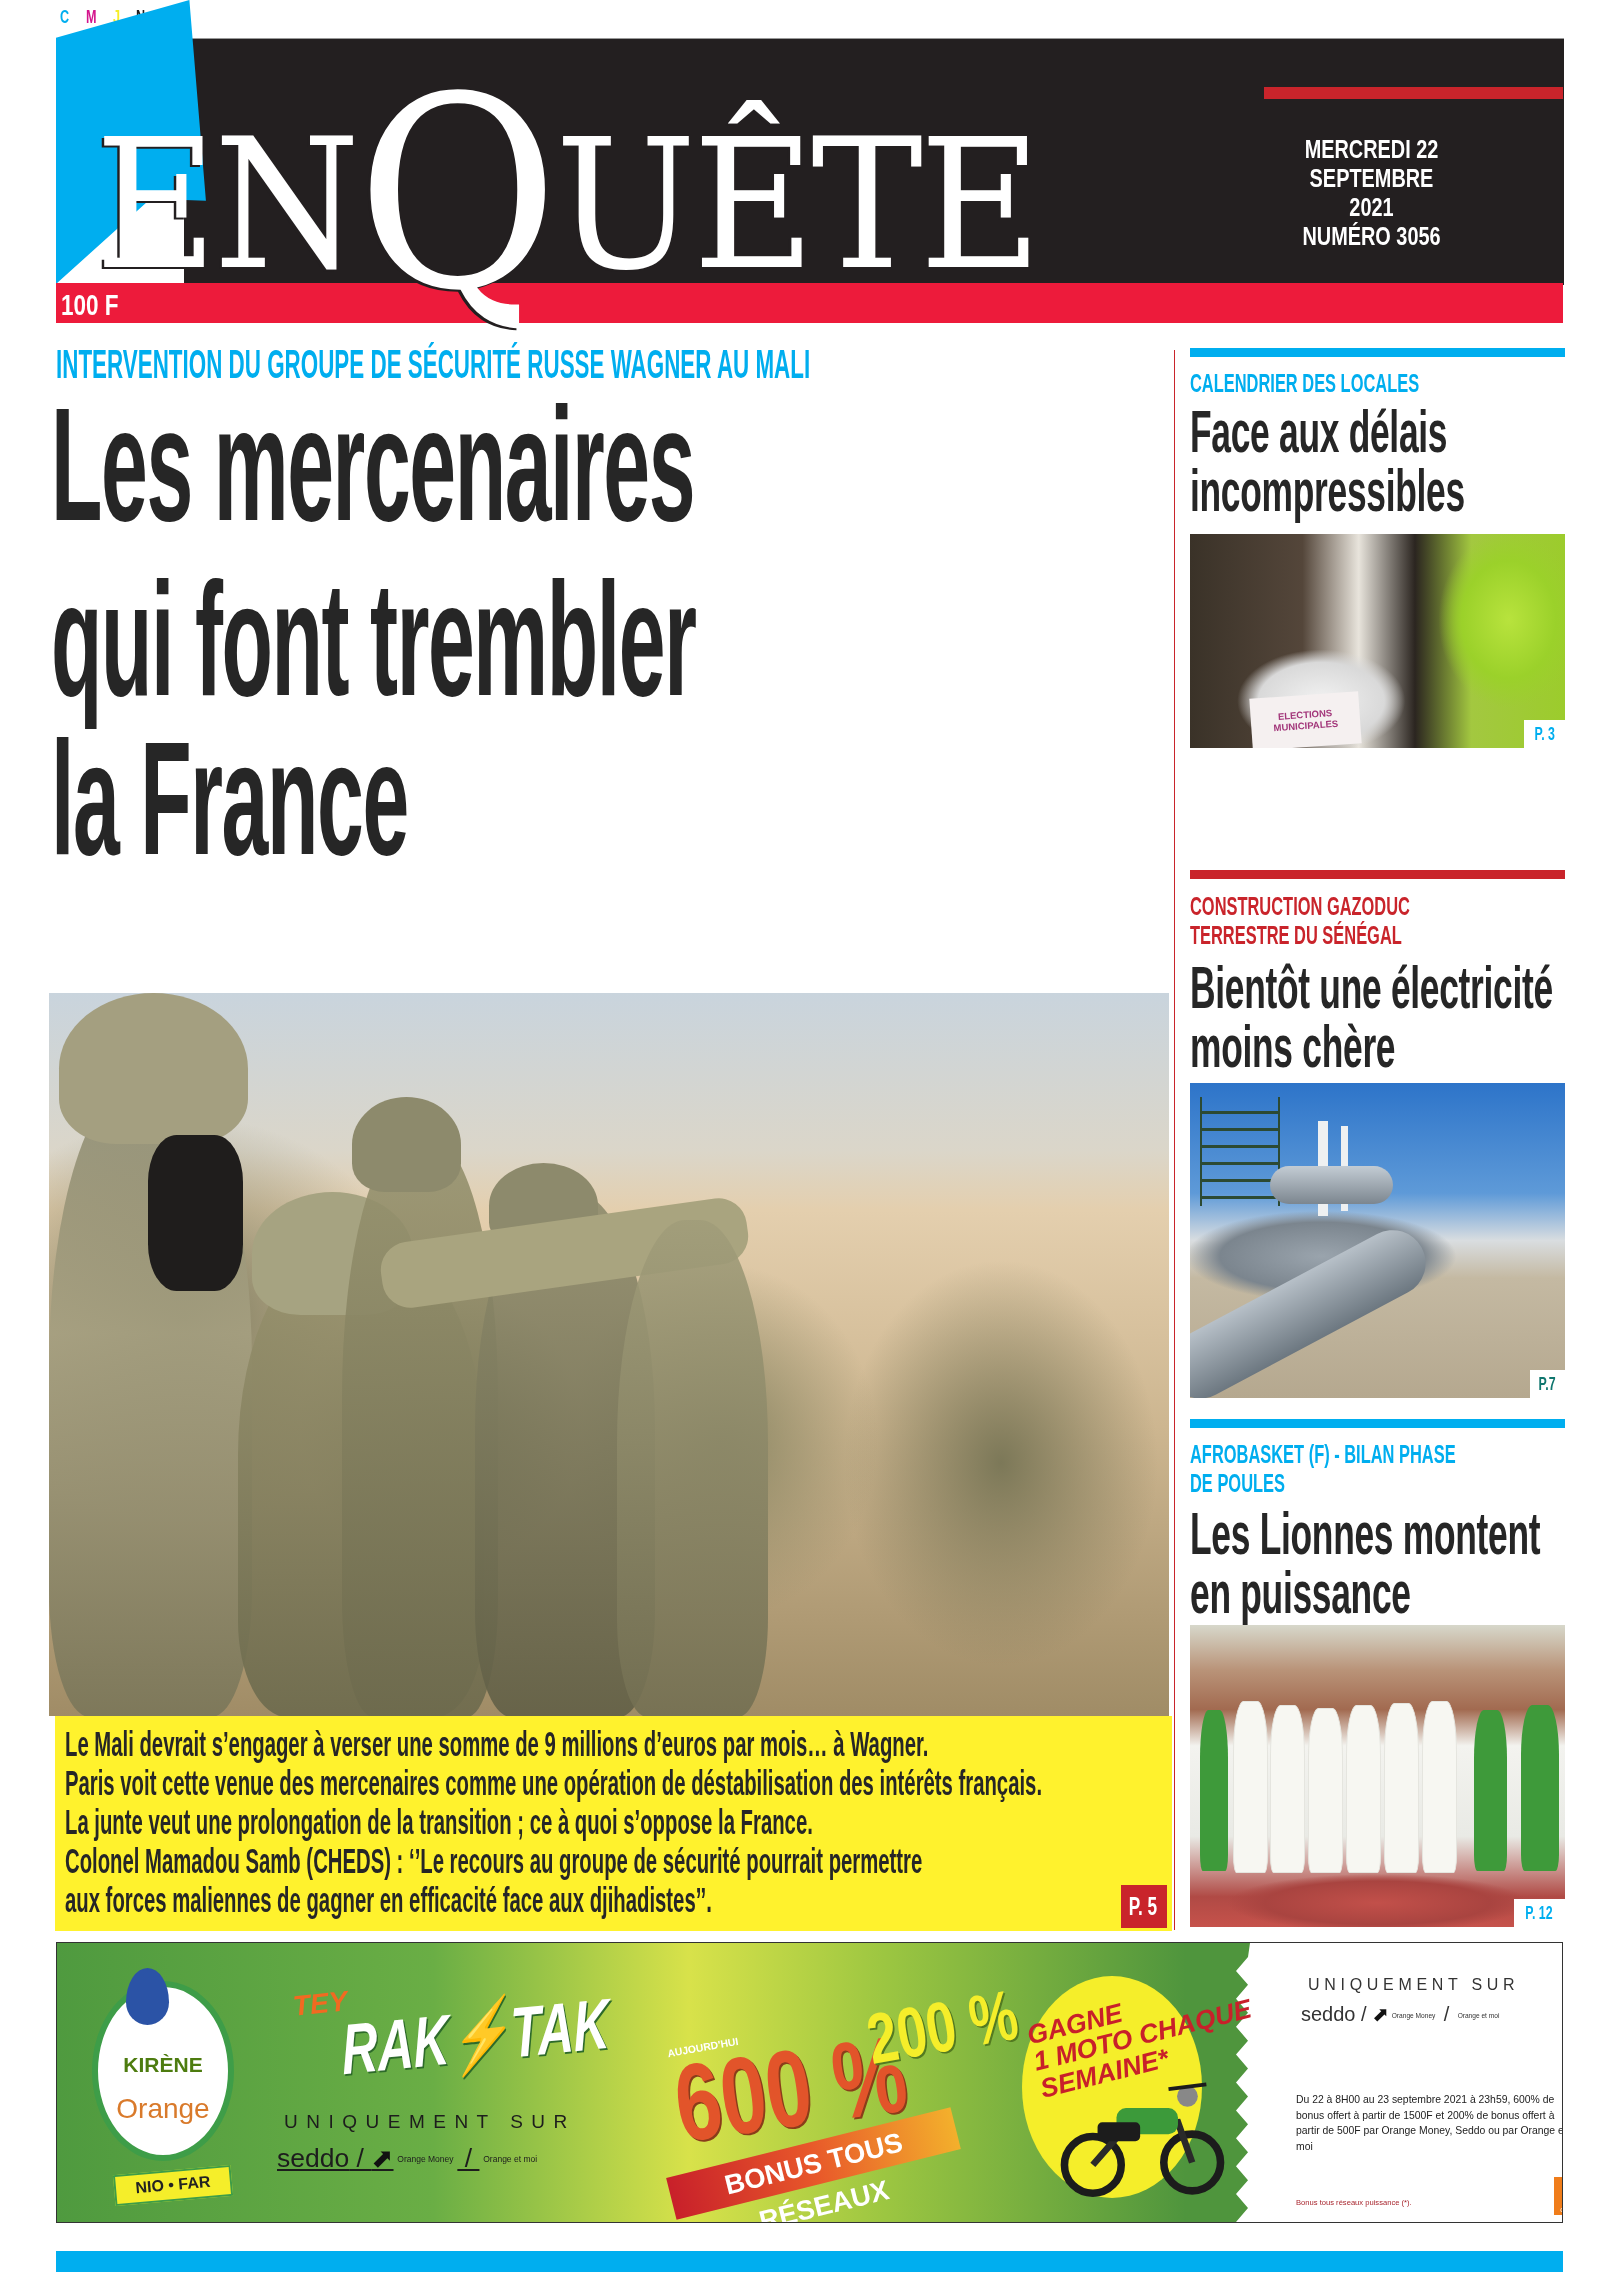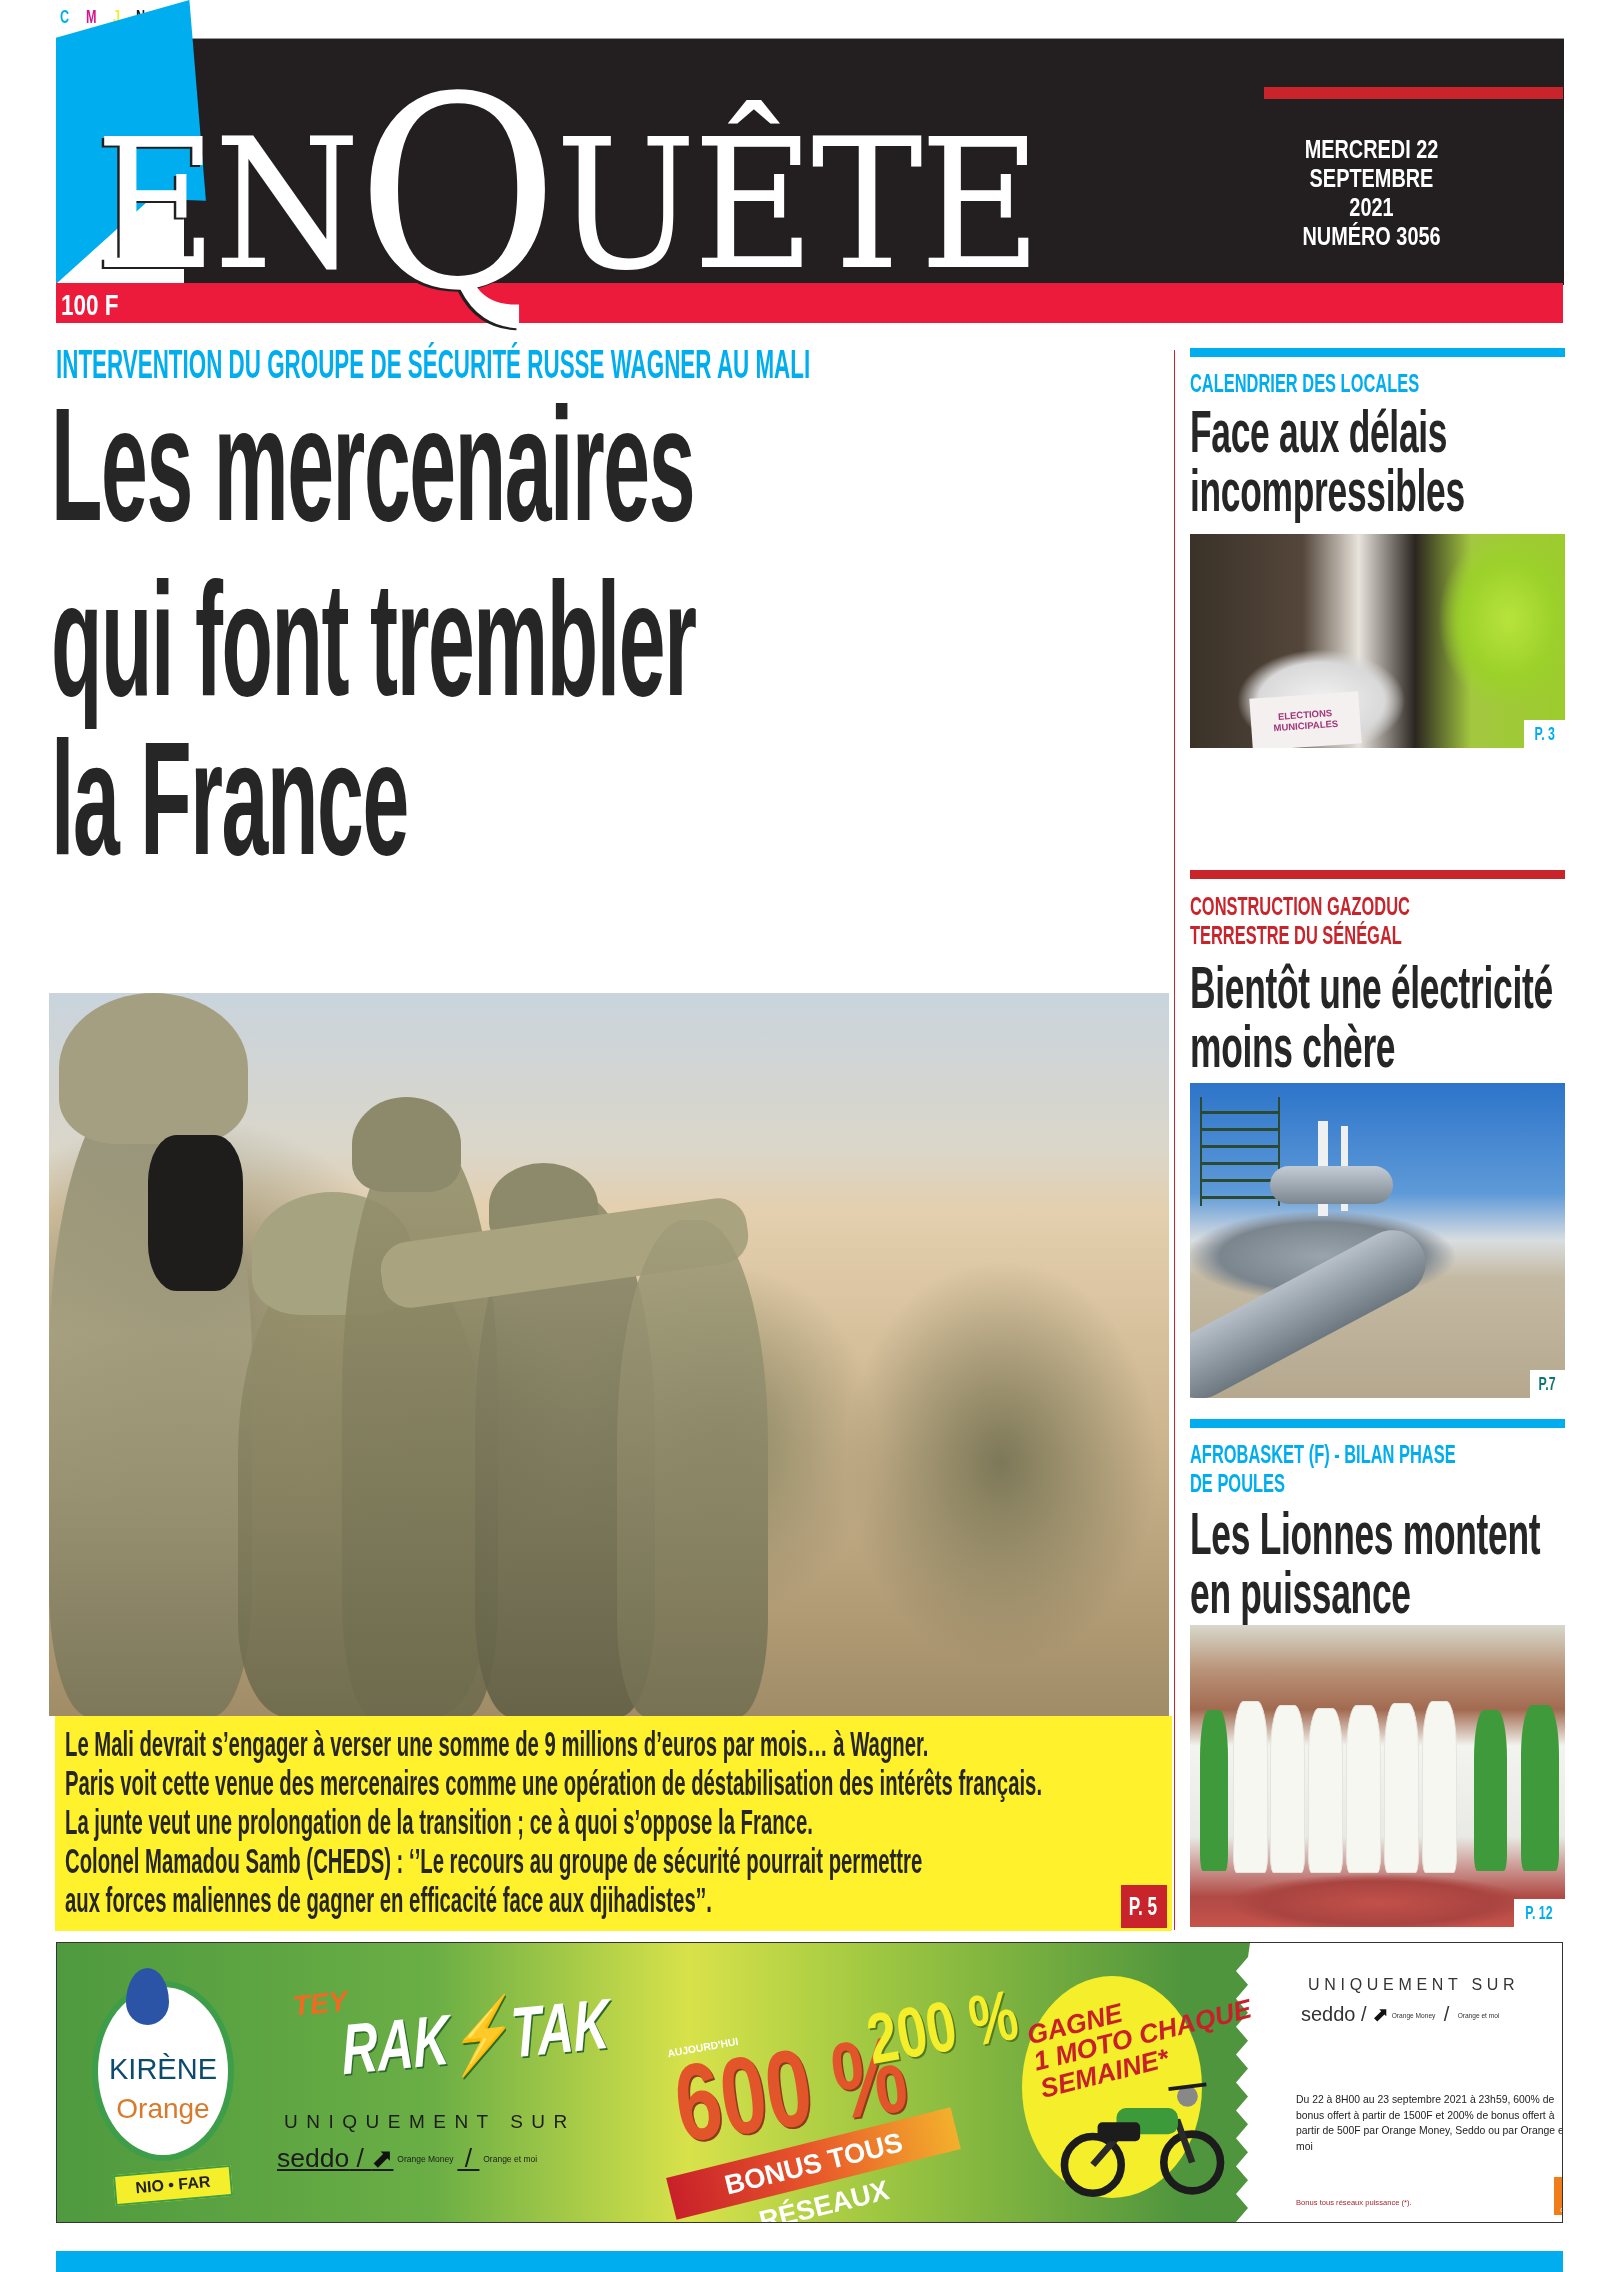--- a/index.html
+++ b/index.html
@@ -73,21 +73,21 @@
   #photo3 .player{position:absolute;background:#f7f7f2;border-radius:30% 30% 10% 10%;border:1.4px solid #e5e5df;}
   #photo3 .coach{position:absolute;background:#3e9a3a;border-radius:30% 30% 10% 10%;}
 
   
   #ad{left:56px;top:1942px;width:1507px;height:281px;border:1.4px solid #333;box-sizing:border-box;overflow:hidden;
     background:linear-gradient(90deg,#4f9a3f 0%,#6aae45 25%,#d8e24a 42%,#9cc641 55%,#4f953d 75%);}
   #ad-white{right:0;top:0;width:326px;height:100%;background:#fff;
     clip-path:polygon(14px 0,100% 0,100% 100%,0 100%,12px 95%,0 90%,12px 85%,0 80%,12px 75%,0 70%,12px 65%,0 60%,12px 55%,0 50%,12px 45%,0 40%,12px 35%,0 30%,12px 25%,0 20%,12px 15%,0 10%,12px 5%);}
   #kirene{left:35px;top:38px;width:142px;height:180px;border-radius:50%;background:#fff;border:6.6px solid #3e9d48;box-sizing:border-box;text-align:center;}
   #kirene .drop{position:absolute;left:28px;top:-19px;width:43px;height:57px;background:#2b53a6;border-radius:50% 50% 50% 50%/60% 60% 40% 40%;}
-  #kirene .k{position:absolute;top:66px;width:100%;font-size:29px;color:#0c4a6e;}
+  #kirene .k{position:absolute;top:66px;width:100%;font-size:21px;color:#4d7c0f;font-weight:bold;}
   #kirene .o{position:absolute;top:106px;width:100%;font-size:28px;color:#d97a2b;}
   #niofar{left:57px;top:227px;width:114px;height:26.5px;background:#f5ee2a;border:2.4px solid #3e9d48;transform:rotate(-5deg);font-size:16px;font-weight:700;color:#222;text-align:center;line-height:25.5px;}
   #raktak{left:227px;top:52px;font-size:71px;color:#fff;font-style:italic;font-weight:700;transform:scaleX(.7) rotate(-4deg);text-shadow:1.9px 1.9px 0 #2d6a2a;}
   #tey{left:236px;top:45px;font-size:28px;color:#f26a21;font-weight:700;font-style:italic;transform:rotate(-6deg);}
   #uniq1{left:227px;top:168px;font-size:19px;color:#1d1d1d;letter-spacing:8.5px;}
   #logos1{left:220px;top:199px;font-size:26.5px;color:#1d1d1d;text-decoration:underline;}
   #logos1 small{font-size:8.5px;display:inline-block;vertical-align:middle;line-height:9.5px;margin:0 3.8px;}
   #p600{left:610px;top:99px;font-size:109px;color:#e2542a;font-weight:700;transform:rotate(-8deg) scaleX(.75);transform-origin:left top;text-shadow:1.9px 1.9px 0 #8a3d1a;}
   #p200{left:804px;top:57px;font-size:71px;color:#f5ee2a;font-weight:700;transform:rotate(-10deg) scaleX(.75);transform-origin:left top;text-shadow:1.9px 1.9px 0 #537a21;}
   #aujourdhui{left:610px;top:99px;font-size:10.4px;color:#fff;font-weight:700;transform:rotate(-10deg);}

